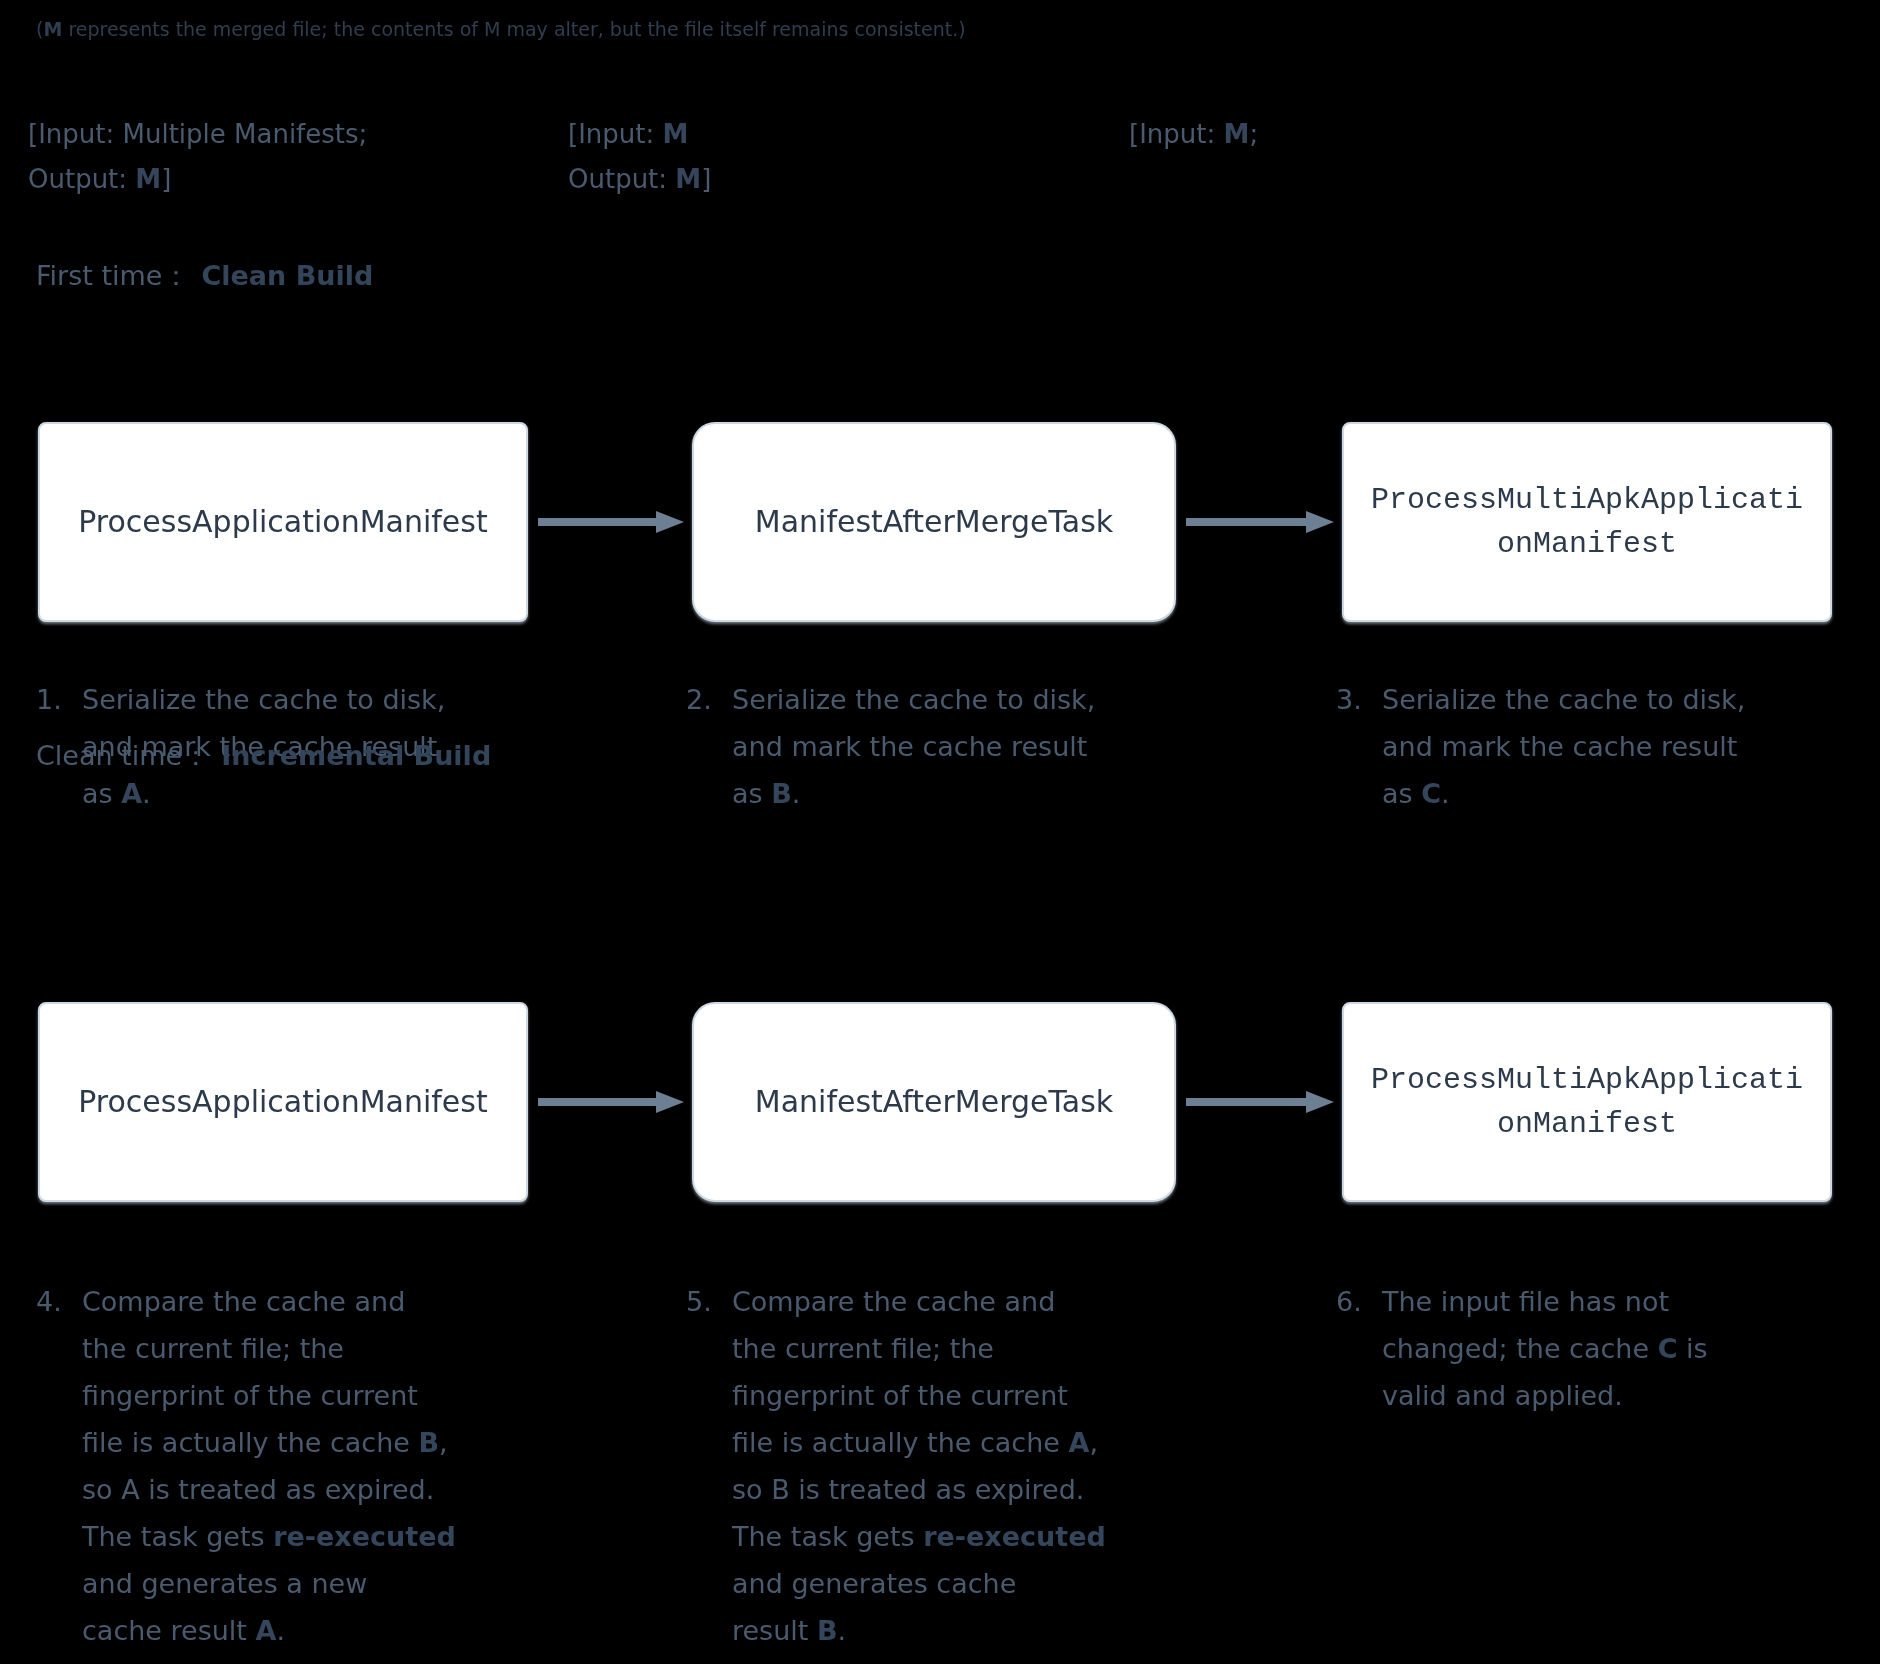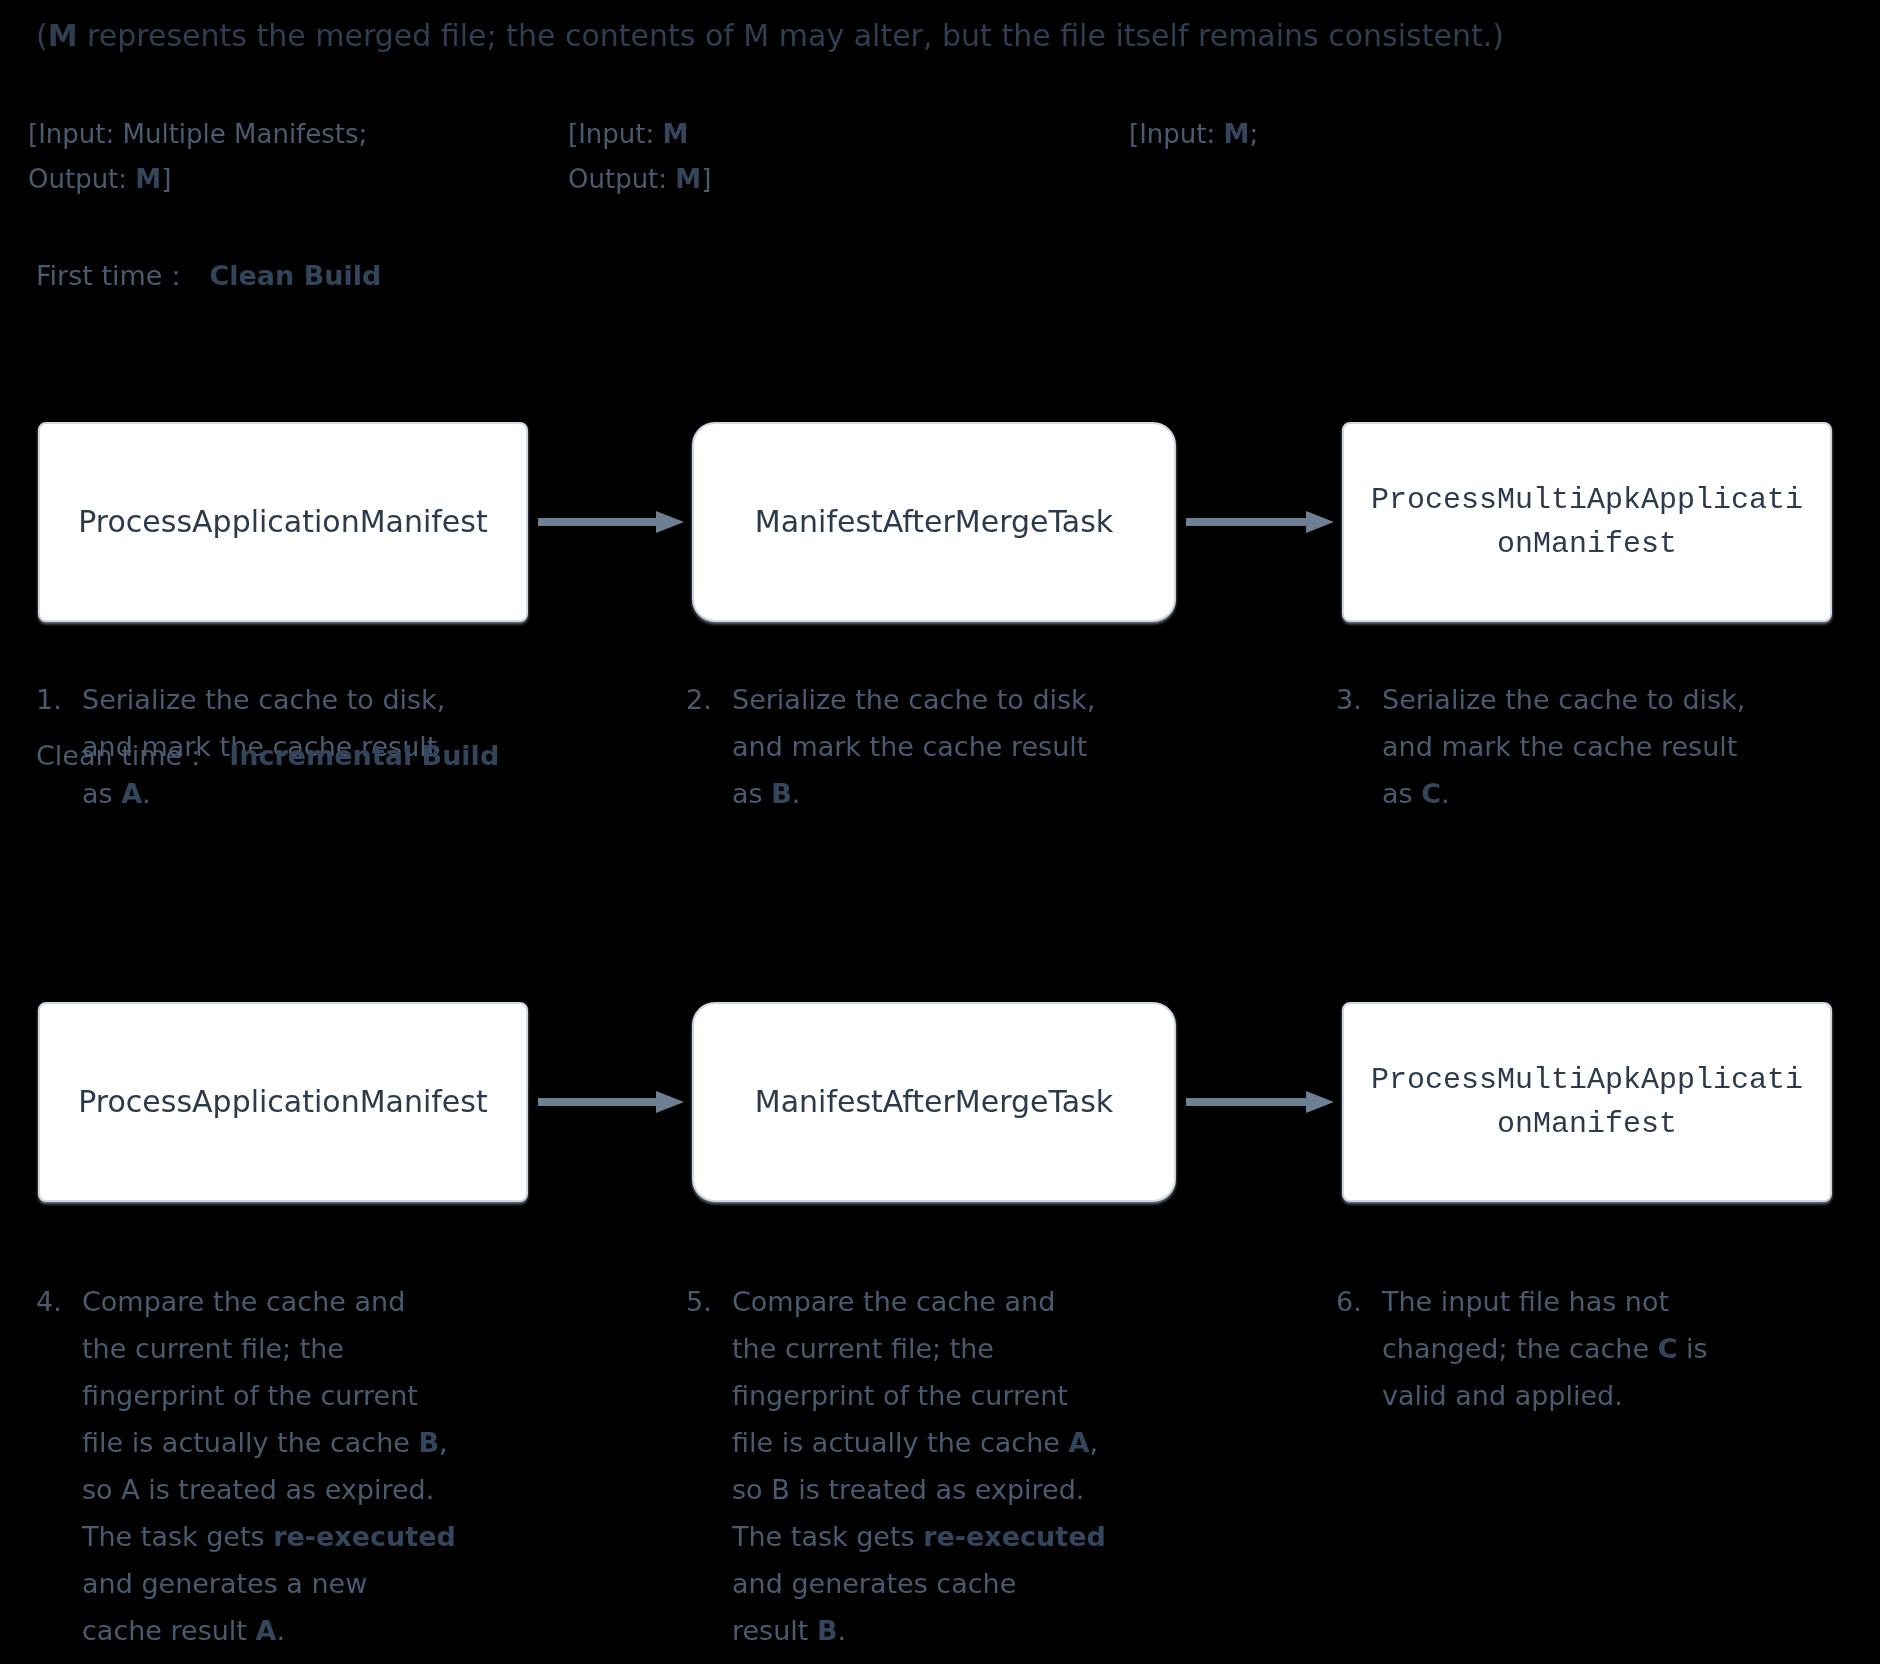--- a/index.html
+++ b/index.html
@@ -15,21 +15,21 @@
     width: 1880px; height: 1664px;
     background: #000000;
   }
 
   
   .header-note {
     position: absolute;
     left: 36px; top: 18px;
     width: 1800px;
     color: #2f3e50;
-    font-size: 30px;
+    font-size: 19px;
     font-weight: 400;
     white-space: nowrap;
   }
   .header-note b { font-weight: 700; }
 
   
   .io-row {
     position: absolute;
     left: 0; top: 112px;
     width: 1880px;
@@ -51,21 +51,21 @@
     position: absolute;
     left: 36px;
     color: #4a5b70;
     font-size: 27px;
     font-weight: 400;
     white-space: nowrap;
   }
   .section-heading .em {
     font-weight: 700;
     color: #33455a;
-    margin-left: 20px;
+    margin-left: 12px;
   }
   .section-heading.first { top: 258px; }
   .section-heading.second { top: 738px; }
 
   
   .flow-row {
     position: absolute;
     left: 0;
     width: 1536px;
     height: 200px;

